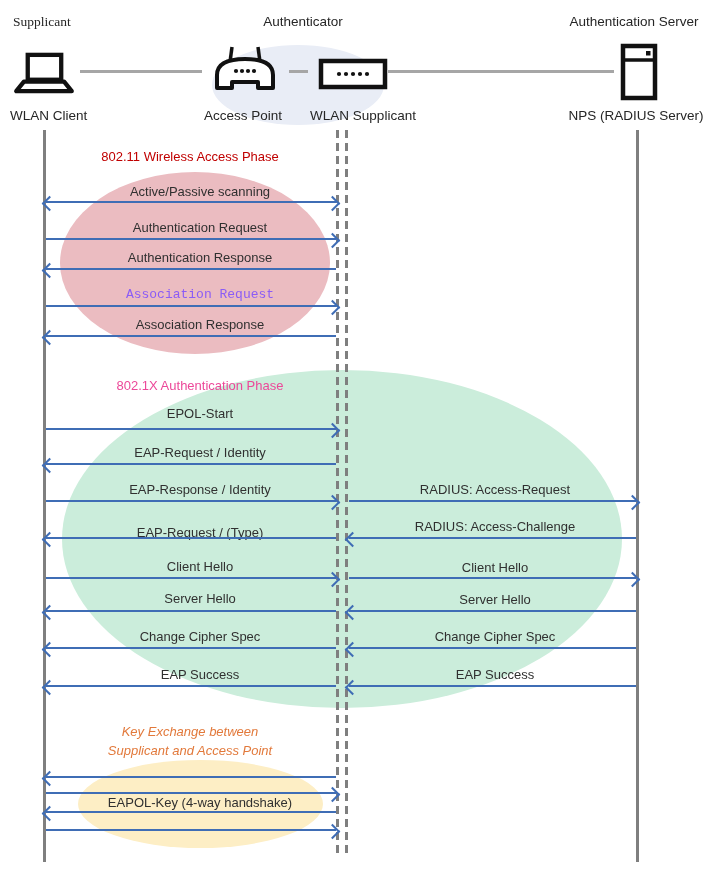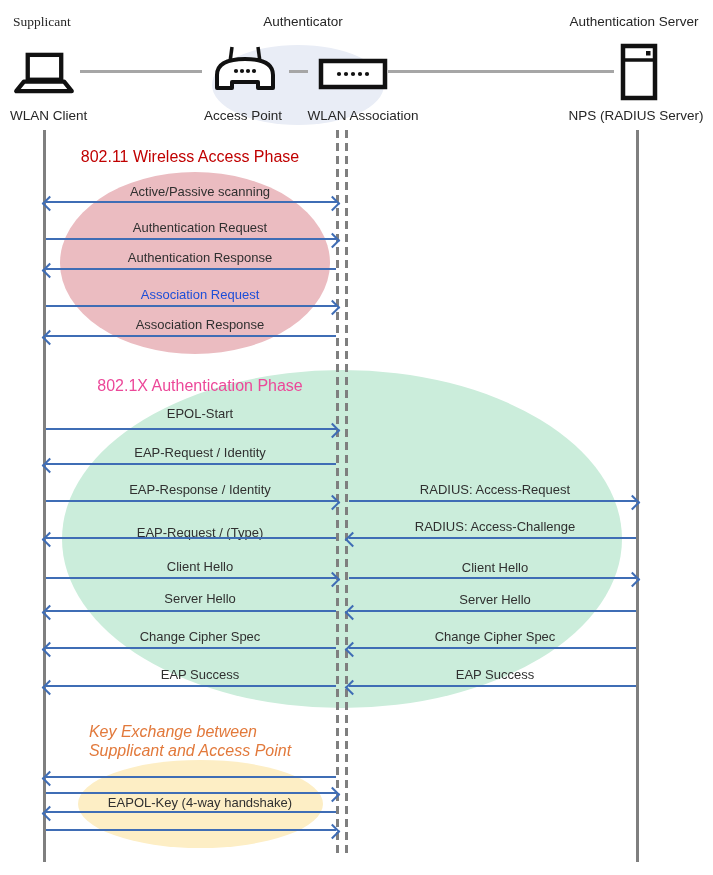--- a/index.html
+++ b/index.html
@@ -34,22 +34,22 @@
   #dev-ap{left:243px;top:108px;}
   #dev-ctrl{left:363px;top:108px;}
   #dev-nps{left:636px;top:108px;}
 
   .icon{position:absolute;z-index:2;}
   #icon-laptop{left:12px;top:52px;}
   #icon-ap{left:212px;top:44px;}
   #icon-ctrl{left:318px;top:58px;}
   #icon-server{left:620px;top:43px;}
 
-  .phase-title{position:absolute;transform:translateX(-50%);font-size:16px;white-space:nowrap;
-    line-height:19px;z-index:3;}
+  .phase-title{position:absolute;transform:translateX(-50%);font-size:13px;white-space:nowrap;
+    text-align:center;line-height:19px;z-index:3;}
   #pt1{left:190px;top:147px;}
   #pt2{left:200px;top:376px;}
   #pt3{left:190px;top:722px;font-style:italic;}
 
   .msg-label{position:absolute;transform:translate(-50%,-50%);font-size:13px;color:#303030;
     white-space:nowrap;z-index:3;}
   .msg-arrow{position:absolute;height:2px;background:var(--arrow);z-index:3;}
   .head{position:absolute;width:9px;height:9px;top:-3.5px;}
   .head.hr{right:-2px;border-top:2.4px solid var(--arrow);border-right:2.4px solid var(--arrow);transform:rotate(45deg);}
   .head.hl{left:-2px;border-top:2.4px solid var(--arrow);border-right:2.4px solid var(--arrow);transform:rotate(-135deg);}
@@ -107,41 +107,41 @@
   <div class="icon" id="icon-server">
     <svg width="38" height="58" viewBox="0 0 38 58">
       <rect x="3" y="3" width="32" height="52" fill="#fff" stroke="#111" stroke-width="4.5"></rect>
       <line x1="4" y1="17" x2="34" y2="17" stroke="#111" stroke-width="3.5"></line>
       <rect x="26" y="8" width="4.5" height="4.5" fill="#111"></rect>
     </svg>
   </div>
 
   <div class="device-label" id="dev-client">WLAN Client</div>
   <div class="device-label centered" id="dev-ap">Access Point</div>
-  <div class="device-label centered" id="dev-ctrl">WLAN Association</div>
+  <div class="device-label centered" id="dev-ctrl">WLAN Supplicant</div>
   <div class="device-label centered" id="dev-nps">NPS (RADIUS Server)</div>
 
   <div class="phase-title" id="pt1" style="color: rgb(192, 0, 0);">802.11 Wireless Access Phase</div>
   <div class="phase-title" id="pt2" style="color: #ec4899;">802.1X Authentication Phase</div>
   <div class="phase-title" id="pt3" style="color: rgb(226, 121, 59);"><span>Key Exchange between</span><br><span>Supplicant and Access Point</span></div>
 
 <div class="msg-label" style="left: 200px; top: 191px; color: rgb(48, 48, 48);">Active/Passive scanning</div>
     <div class="msg-arrow" style="left: 46px; width: 290px; top: 201px;">
       <span class="head hr"></span>
       <span class="head hl"></span>
     </div>
     <div class="msg-label" style="left: 200px; top: 227px; color: rgb(48, 48, 48);">Authentication Request</div>
     <div class="msg-arrow" style="left: 46px; width: 290px; top: 238px;">
       <span class="head hr"></span>
     </div>
     <div class="msg-label" style="left: 200px; top: 257px; color: rgb(48, 48, 48);">Authentication Response</div>
     <div class="msg-arrow" style="left: 46px; width: 290px; top: 268px;">
       <span class="head hl"></span>
     </div>
-    <div class="msg-label" style="left: 200px; top: 294px; color: #1d4ed8;">Association Request</div>
+    <div class="msg-label" style="left: 200px; top: 294px; color: #8b5cf6; font-family: Liberation Mono, monospace;">Association Request</div>
     <div class="msg-arrow" style="left: 46px; width: 290px; top: 305px;">
       <span class="head hr"></span>
     </div>
     <div class="msg-label" style="left: 200px; top: 324px; color: rgb(48, 48, 48);">Association Response</div>
     <div class="msg-arrow" style="left: 46px; width: 290px; top: 335px;">
       <span class="head hl"></span>
     </div>
     <div class="msg-label" style="left: 200px; top: 413px; color: rgb(48, 48, 48);">EPOL-Start</div>
     <div class="msg-arrow" style="left: 46px; width: 290px; top: 428px;">
       <span class="head hr"></span>

